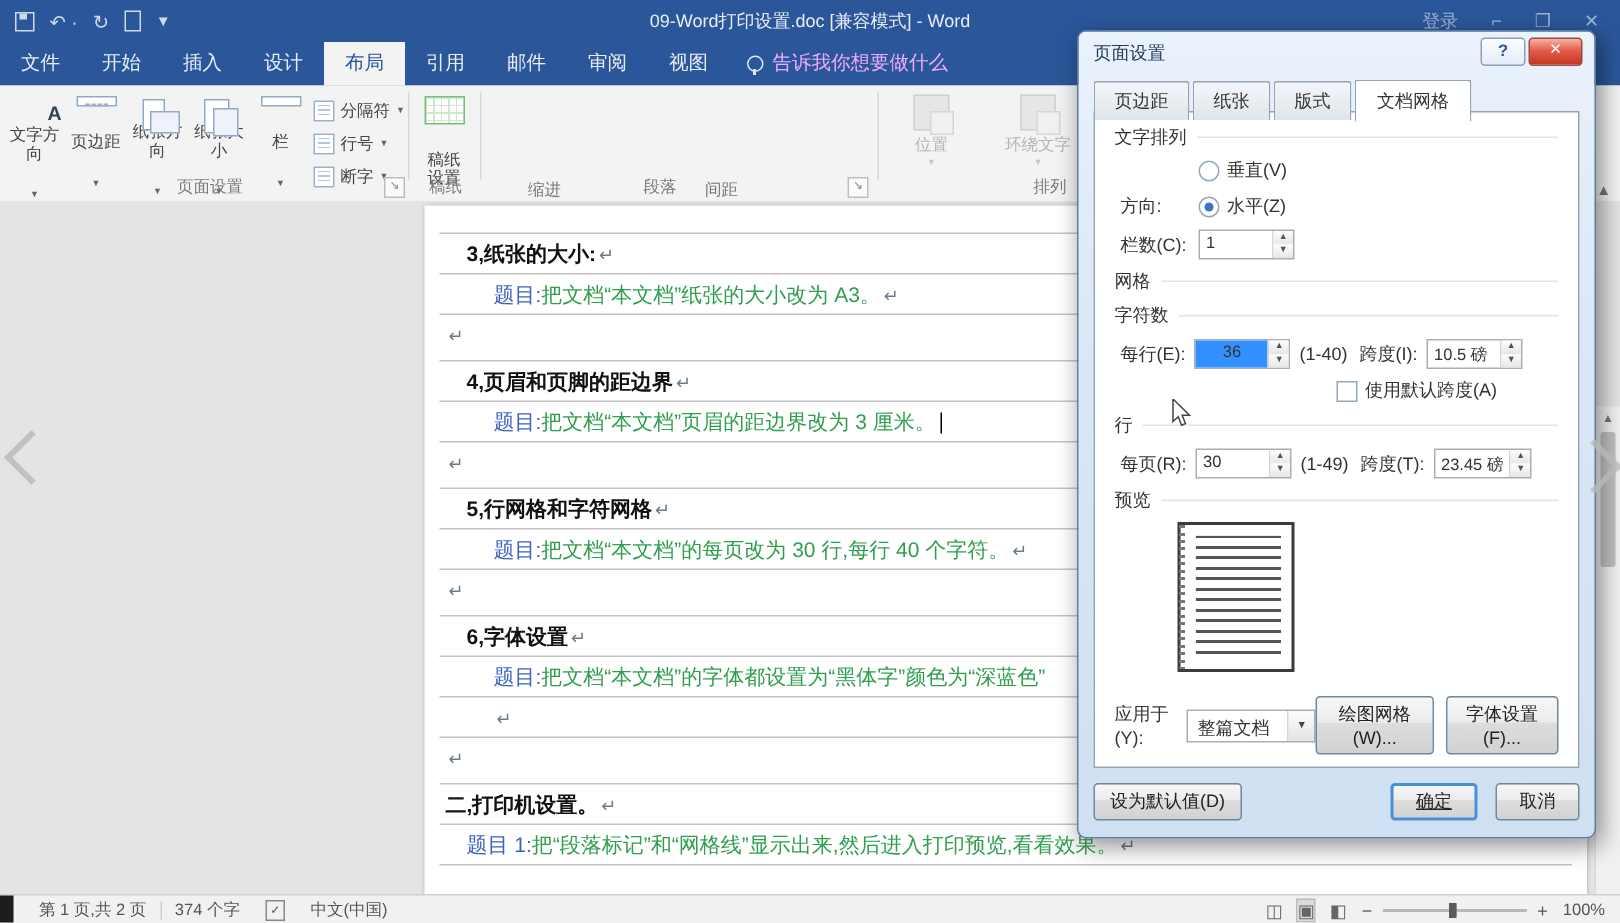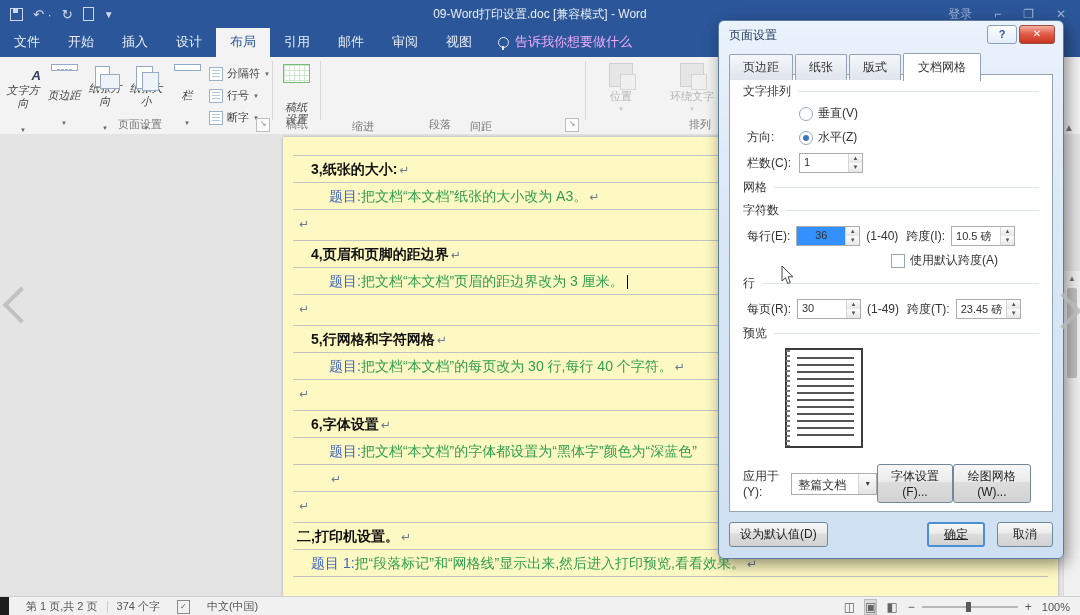--- a/index.html
+++ b/index.html
@@ -25,21 +25,21 @@
   .tellme{display:flex;align-items:center;gap:6px;padding:5px 12px 6px;color:#f0abfc;}
   .bulb{width:9px;height:9px;border:1.5px solid #dfe7f3;border-radius:50%;position:relative;}
   .bulb::after{content:"";position:absolute;left:3px;top:8px;width:1.5px;height:4px;background:#dfe7f3;}
   
   .ribbon{position:absolute;left:0;top:57px;width:1080px;height:77px;background:#f3f3f3;border-bottom:1px solid #d2d2d2;}
   .rsep{position:absolute;top:4px;bottom:14px;width:1px;background:#d8d8d8;}
   .glabel{position:absolute;bottom:2px;font-size:11px;color:#7a7a7a;text-align:center;}
   .launcher{position:absolute;bottom:2px;width:12px;height:12px;border:1px solid #bdbdbd;color:#8a8a8a;
             font-size:8px;line-height:10px;text-align:center;cursor:pointer;background:#fbfbfb;}
   .bigbtn{position:absolute;top:3px;width:38px;height:66px;display:flex;flex-direction:column;align-items:center;
-          justify-content:flex-start;gap:18px;cursor:pointer;border-radius:2px;font-style:italic;}
+          justify-content:flex-start;gap:18px;cursor:pointer;border-radius:2px;}
   .bigbtn .lbl{font-size:11px;color:#444;white-space:pre-line;text-align:center;line-height:1.15;}
   .bigbtn .dn{font-size:6px;color:#666;}
   .ic{width:25px;height:26px;margin-top:4px;position:relative;}
   .ic-page{border:1px solid #93a9c4;background:#fff;}
   .ic-textdir{background:repeating-linear-gradient(90deg,#7d96b6 0 2px,transparent 2px 5px);width:14px;height:22px;margin-top:6px;}
   .ic-textdir::after{content:"A";position:absolute;right:-11px;top:2px;font-size:13px;font-weight:bold;color:#30405a;}
   .ic-margins::after{content:"";position:absolute;inset:4px 5px;border:1px dashed #9db1ca;}
   .ic-orient{border:none;}
   .ic-orient::before{content:"";position:absolute;left:2px;top:2px;width:13px;height:19px;border:1px solid #93a9c4;background:#fff;}
   .ic-orient::after{content:"";position:absolute;left:7px;top:10px;width:18px;height:13px;border:1px solid #93a9c4;background:#eef3fa;}
@@ -65,21 +65,21 @@
   .spinbox .ud{width:13px;border-left:1px solid #d5d5d5;display:flex;flex-direction:column;}
   .spinbox .ud i{flex:1;font-style:normal;font-size:6px;line-height:8px;color:#555;text-align:center;background:linear-gradient(#fdfdfd,#e6e6e6);}
   .arr-dis{display:flex;flex-direction:column;align-items:center;gap:2px;width:52px;cursor:default;}
   .arr-dis .dico{width:22px;height:22px;background:#e6e6e6;border:1px solid #d0d0d0;position:relative;}
   .arr-dis .dico::after{content:"";position:absolute;right:-4px;bottom:-4px;width:14px;height:14px;background:#f0f0f0;border:1px solid #d6d6d6;}
   .arr-dis .lbl{font-size:11px;color:#b5b5b5;}
   .arr-dis .dn{font-size:6px;color:#c8c8c8;}
   .ribbon-collapse{position:absolute;right:8px;top:120px;font-size:10px;color:#777;z-index:5;}
   
   .docarea{position:absolute;left:0;top:134px;width:1080px;height:462px;background:#e4e4e4;overflow:hidden;}
-  .page{position:absolute;left:283px;top:3px;width:775px;height:470px;background:#fef9c3;box-shadow:0 0 3px rgba(0,0,0,.25);}
+  .page{position:absolute;left:283px;top:3px;width:775px;height:470px;background:#ffffff;box-shadow:0 0 3px rgba(0,0,0,.25);}
   .pagein{padding:14px 10px 0 10px;}
   .drow{height:26px;line-height:26px;font-size:14px;white-space:nowrap;overflow:hidden;}
   .drow.rb{border-bottom:1px solid #c3c3c3;}
   .drow.rt{border-top:1px solid #c3c3c3;}
   .drow.gap{margin-top:4px;}
   .sh{color:#111;font-weight:bold;}
   .sb{color:#3e62c4;}
   .sg{color:#2f9e4f;}
   .sbl{color:#3e62c4;}
   .sm{color:#6b7b8d;font-size:12px;margin-left:2px;}
@@ -444,22 +444,22 @@
       </div>
     </div>
 
     <div class="applyrow">
       <span style="margin-right:8px;">应用于(Y):</span>
       <span class="dropdown">
         <span class="val">整篇文档</span>
         <span class="db">▼</span>
       </span>
       <span style="flex:1;"></span>
+      <button class="btn7" style="margin-right:8px;">绘图网格(W)...</button>
       <button class="btn7">字体设置(F)...</button>
-      <button class="btn7" style="margin-right:8px;">绘图网格(W)...</button>
     </div>
   </div>
 
   <div class="dlg-foot">
     <button class="btn7">设为默认值(D)</button>
     <span style="flex:1;"></span>
     <button class="btn7 default" style="margin-right:12px;min-width:58px;text-decoration:underline;">确定</button>
     <button class="btn7" style="min-width:56px;">取消</button>
   </div>
 </div>

